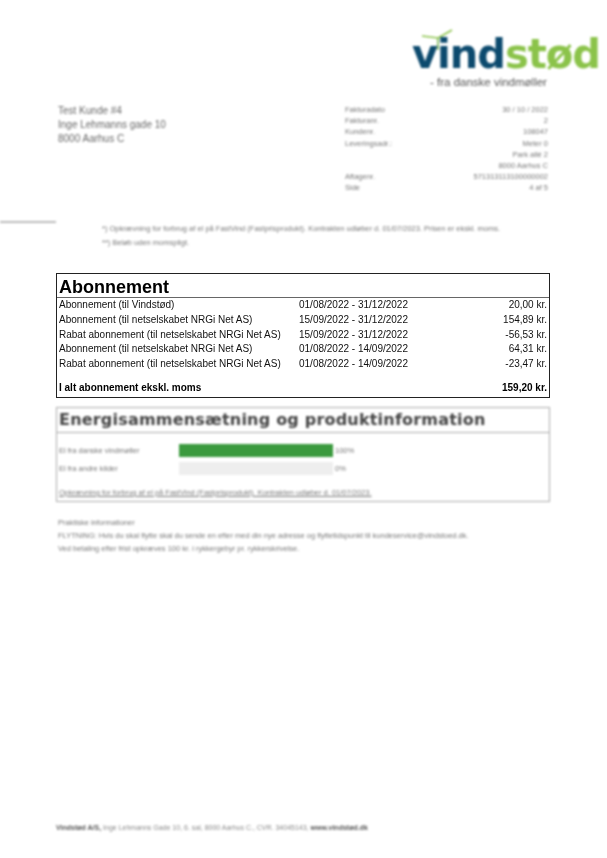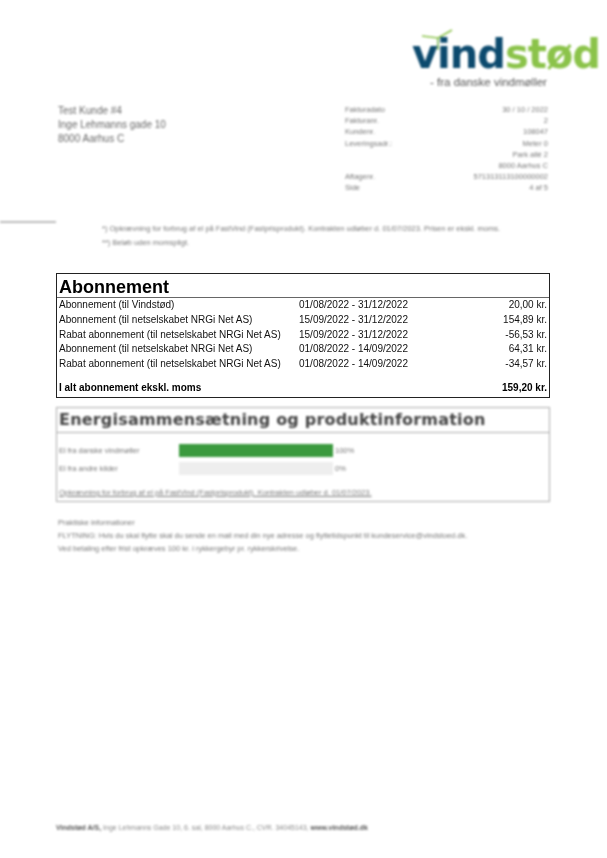--- a/index.html
+++ b/index.html
@@ -136,21 +136,21 @@
       <span class="c3">-56,53 kr.</span>
     </div>
     <div class="abon-row">
       <span class="c1">Abonnement (til netselskabet NRGi Net AS)</span>
       <span class="c2">01/08/2022 - 14/09/2022</span>
       <span class="c3">64,31 kr.</span>
     </div>
     <div class="abon-row">
       <span class="c1">Rabat abonnement (til netselskabet NRGi Net AS)</span>
       <span class="c2">01/08/2022 - 14/09/2022</span>
-      <span class="c3">-34,57 kr.</span>
+      <span class="c3">-23,47 kr.</span>
     </div>
   </div>
   <div class="abon-total">
     <span>I alt abonnement ekskl. moms</span>
     <span>159,20 kr.</span>
   </div>
 </div>
 
 <div class="energy blur">
   <div class="energy-title">Energisammensætning og produktinformation</div>
@@ -166,19 +166,19 @@
     <div class="bar">
         <div class="fill" style="width:0%;"></div>
       </div>
     <span class="pct">0%</span>
   </div>
   <div class="energy-note">Opkrævning for forbrug af el på FastVind (Fastprisprodukt). Kontrakten udløber d. 01/07/2023.</div>
 </div>
 
 <div class="practical blur">
   <p>Praktiske informationer</p>
-  <p>FLYTNING: Hvis du skal flytte skal du sende en mail med din nye adresse og flyttetidspunkt til kundeservice@vindstoed.dk.</p>
+  <p>FLYTNING: Hvis du skal flytte skal du sende en efter med din nye adresse og flyttetidspunkt til kundeservice@vindstoed.dk.</p>
   <p>Ved betaling efter frist opkræves 100 kr. i rykkergebyr pr. rykkerskrivelse.</p>
 </div>
 
 <div class="footer blur">
   <b>Vindstød A/S,</b><span> Inge Lehmanns Gade 10, 6. sal, 8000 Aarhus C., CVR. 34045143, </span><b>www.vindstød.dk</b>
 </div>
 
 </body></html>

